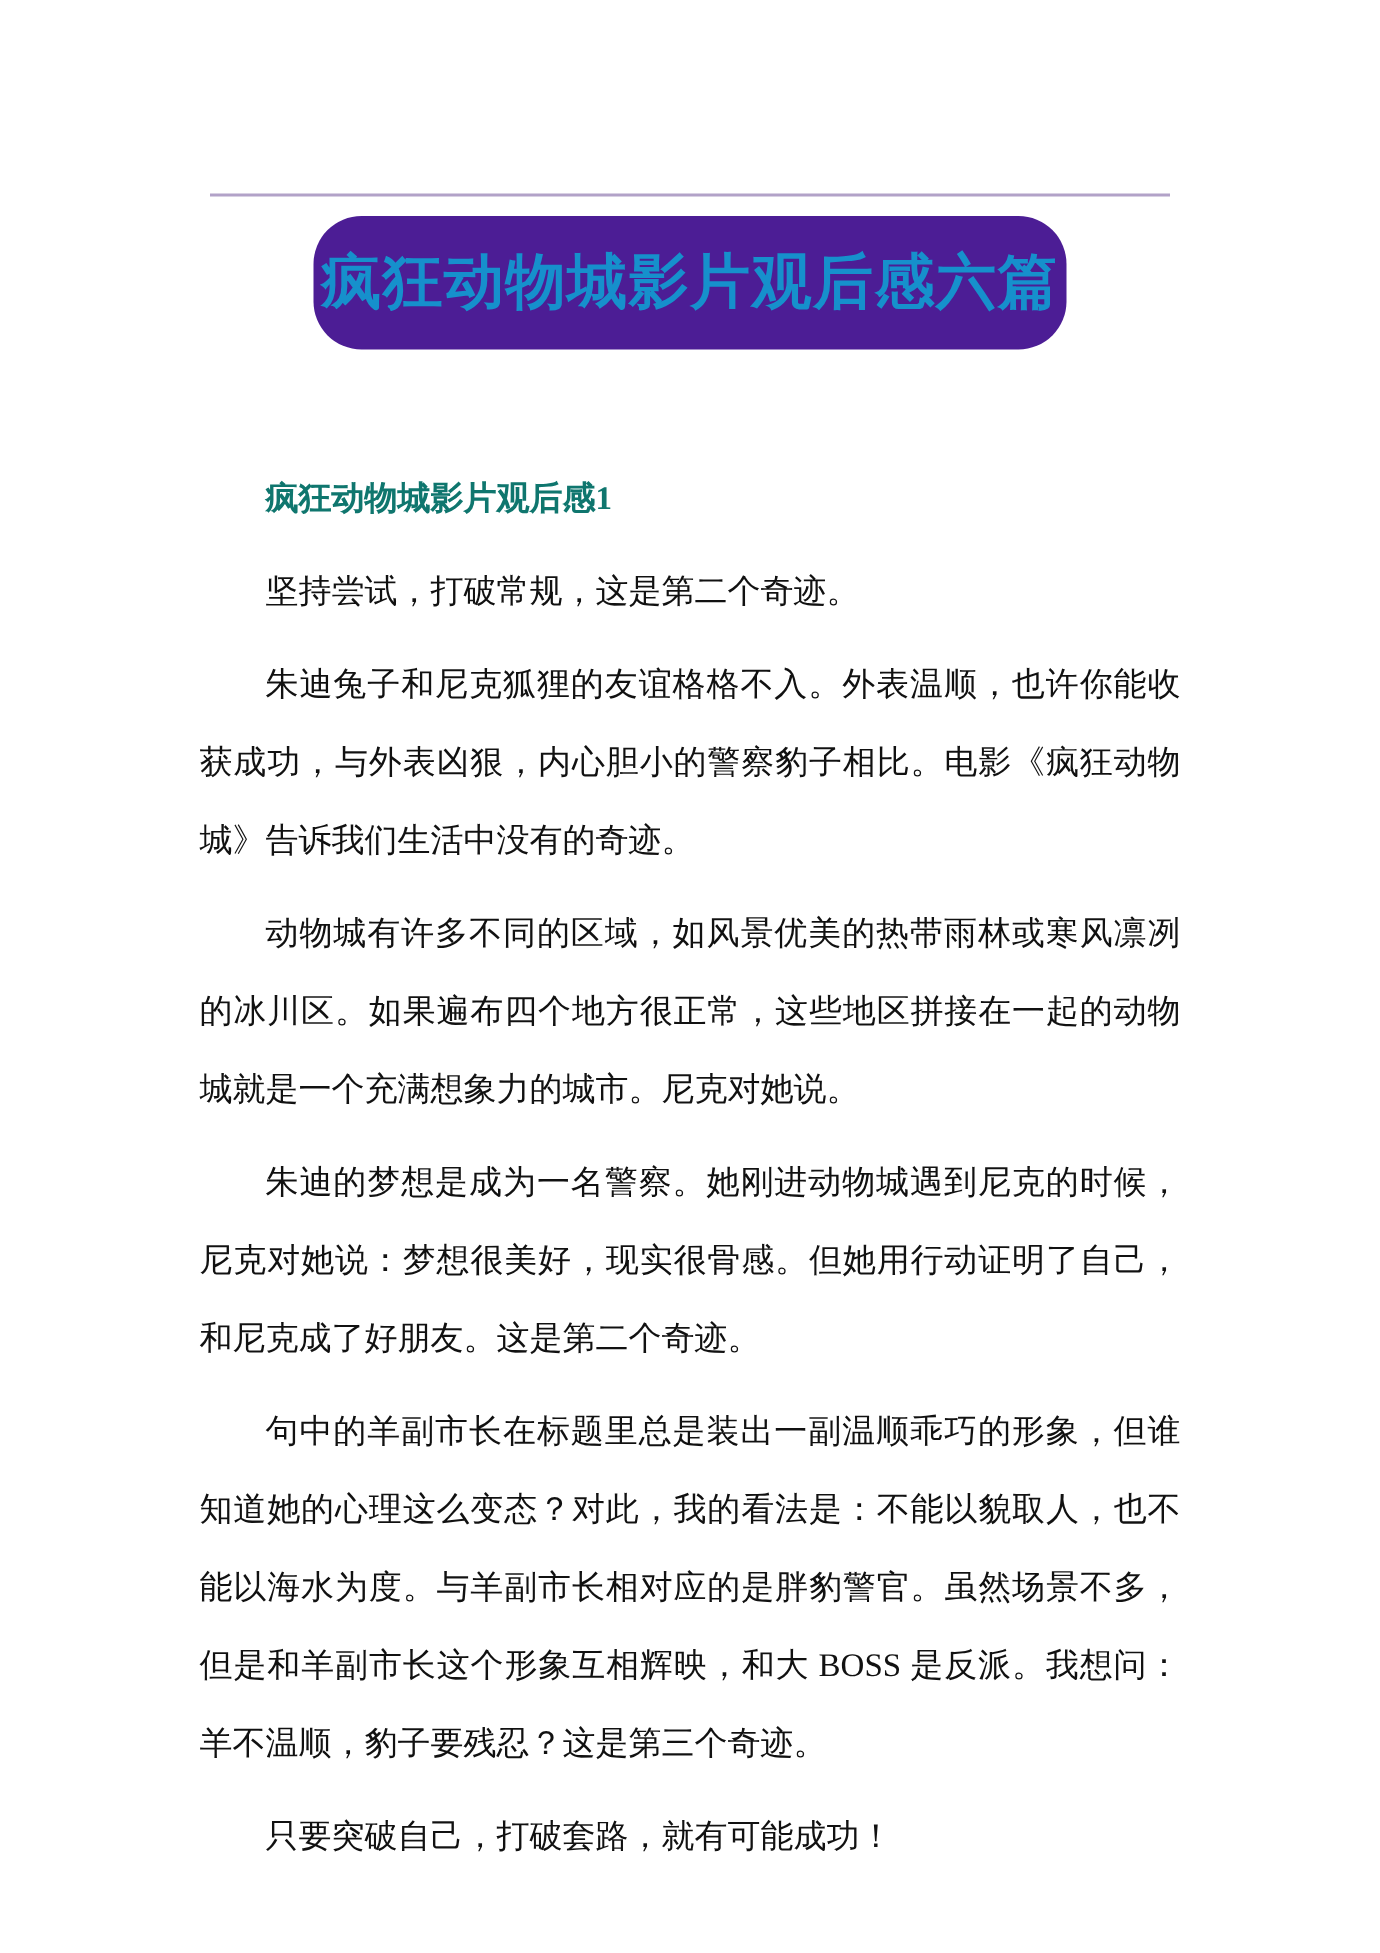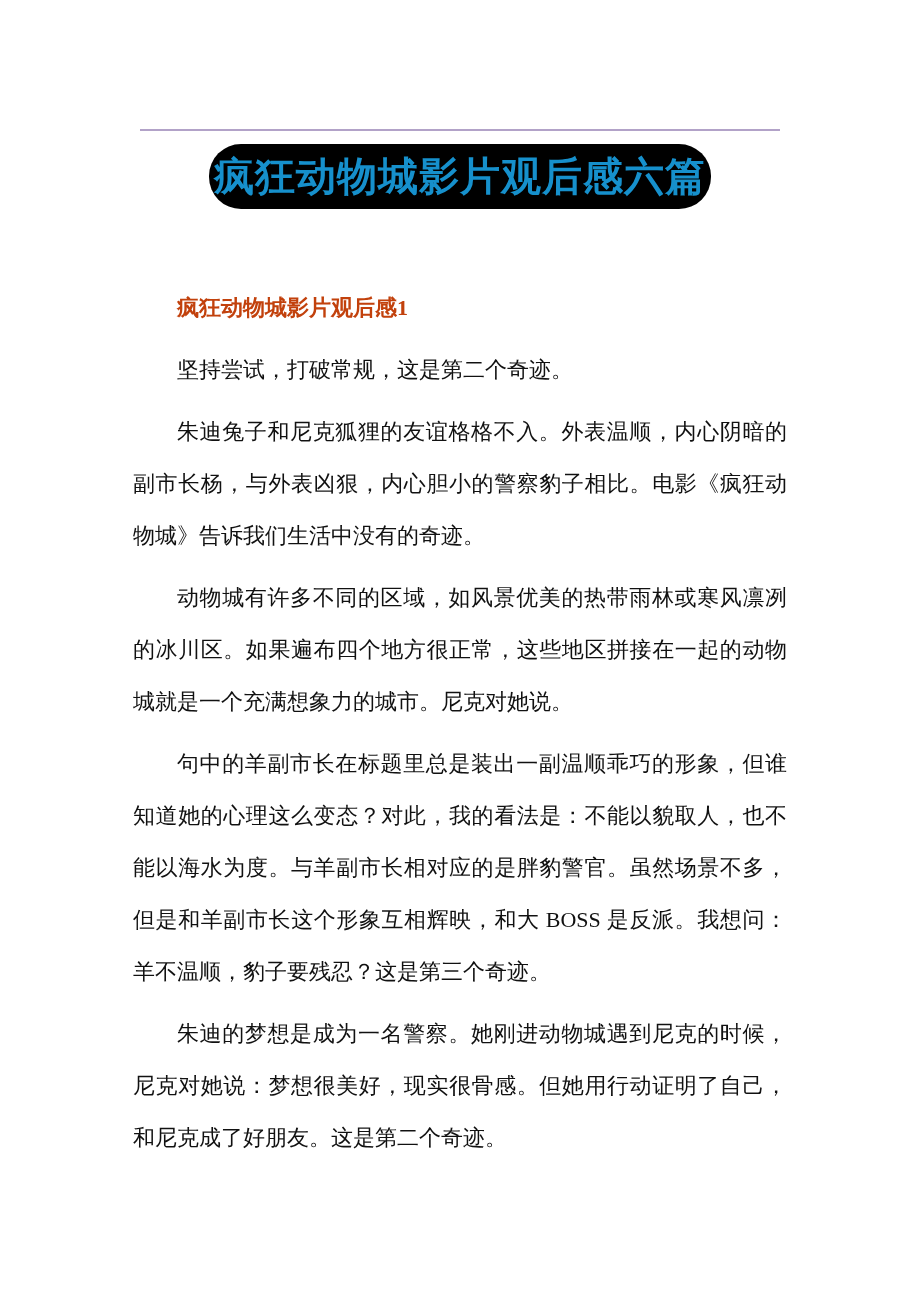--- a/index.html
+++ b/index.html
@@ -24,41 +24,41 @@
     height: 0;
     border-top: 2px solid #b2a2c8;
     margin: 0 auto;
   }
   .title-row {
     text-align: center;
     margin-top: 13px;
   }
   .doc-title {
     display: inline-block;
-    background: #000000;
+    background: #4c1d95;
     color: #1690cc;
     font-family: "Liberation Sans", "DejaVu Sans", sans-serif;
     font-weight: 700;
     font-size: 40px;
     line-height: 65px;
-    padding: 0 5px;
+    padding: 12px 5px;
     letter-spacing: 1px;
     white-space: nowrap;
     border-radius: 32px;
   }
   .content {
     width: 654px;
     margin: 73px auto 0 auto;
     font-size: 22px;
     line-height: 52px;
     color: #111111;
     text-align: justify;
   }
   .section-heading {
-    color: #c2410c;
+    color: #0f766e;
     font-weight: 700;
     text-indent: 2em;
     margin: 0 0 10px 0;
   }
   .para {
     margin: 0 0 10px 0;
     text-indent: 2em;
   }
 </style>
 </head>
@@ -69,19 +69,20 @@
   <div class="divider"></div>
 
   <div class="title-row">
     <span class="doc-title">疯狂动物城影片观后感六篇</span>
   </div>
 
   <div class="content">
     <div class="section-heading">疯狂动物城影片观后感1</div>
 
     <p class="para">坚持尝试，打破常规，这是第二个奇迹。</p>
-    <p class="para">朱迪兔子和尼克狐狸的友谊格格不入。外表温顺，内心阴暗的副市长杨，与外表凶狠，内心胆小的警察豹子相比。电影《疯狂动物城》告诉我们生活中没有的奇迹。</p>
+    <p class="para">朱迪兔子和尼克狐狸的友谊格格不入。外表温顺，也许你能收获成功，与外表凶狠，内心胆小的警察豹子相比。电影《疯狂动物城》告诉我们生活中没有的奇迹。</p>
     <p class="para">动物城有许多不同的区域，如风景优美的热带雨林或寒风凛冽的冰川区。如果遍布四个地方很正常，这些地区拼接在一起的动物城就是一个充满想象力的城市。尼克对她说。</p>
+    <p class="para">朱迪的梦想是成为一名警察。她刚进动物城遇到尼克的时候，尼克对她说：梦想很美好，现实很骨感。但她用行动证明了自己，和尼克成了好朋友。这是第二个奇迹。</p>
     <p class="para">句中的羊副市长在标题里总是装出一副温顺乖巧的形象，但谁知道她的心理这么变态？对此，我的看法是：不能以貌取人，也不能以海水为度。与羊副市长相对应的是胖豹警官。虽然场景不多，但是和羊副市长这个形象互相辉映，和大 BOSS 是反派。我想问：羊不温顺，豹子要残忍？这是第三个奇迹。</p>
-    <p class="para">朱迪的梦想是成为一名警察。她刚进动物城遇到尼克的时候，尼克对她说：梦想很美好，现实很骨感。但她用行动证明了自己，和尼克成了好朋友。这是第二个奇迹。</p>
+    <p class="para">只要突破自己，打破套路，就有可能成功！</p>
   </div>
 
 </div>
 
 </body></html>

